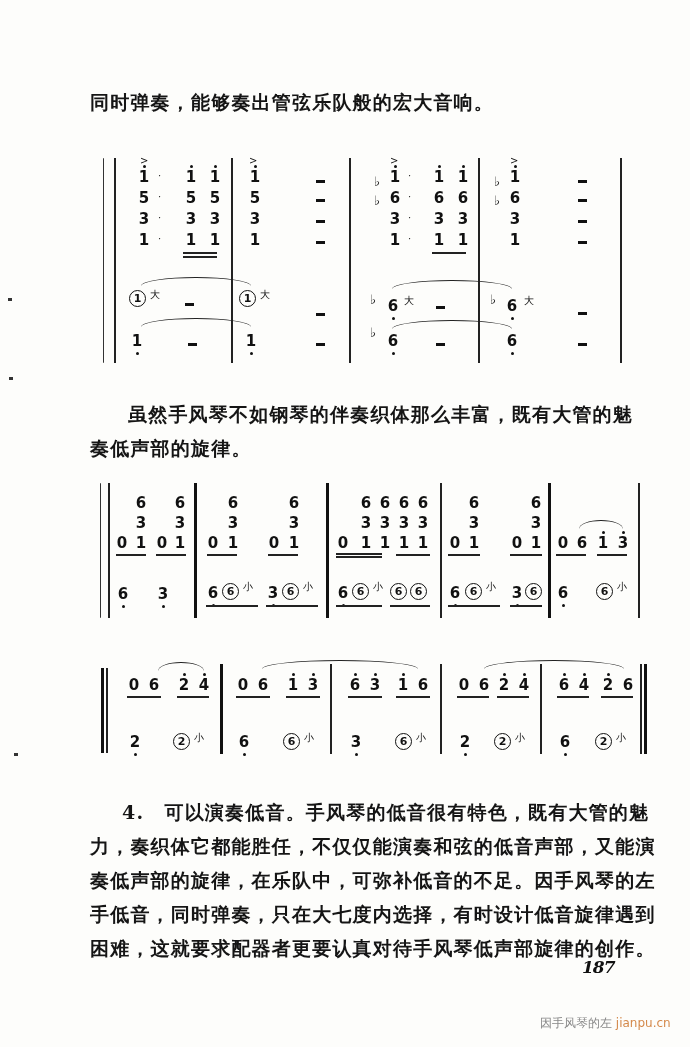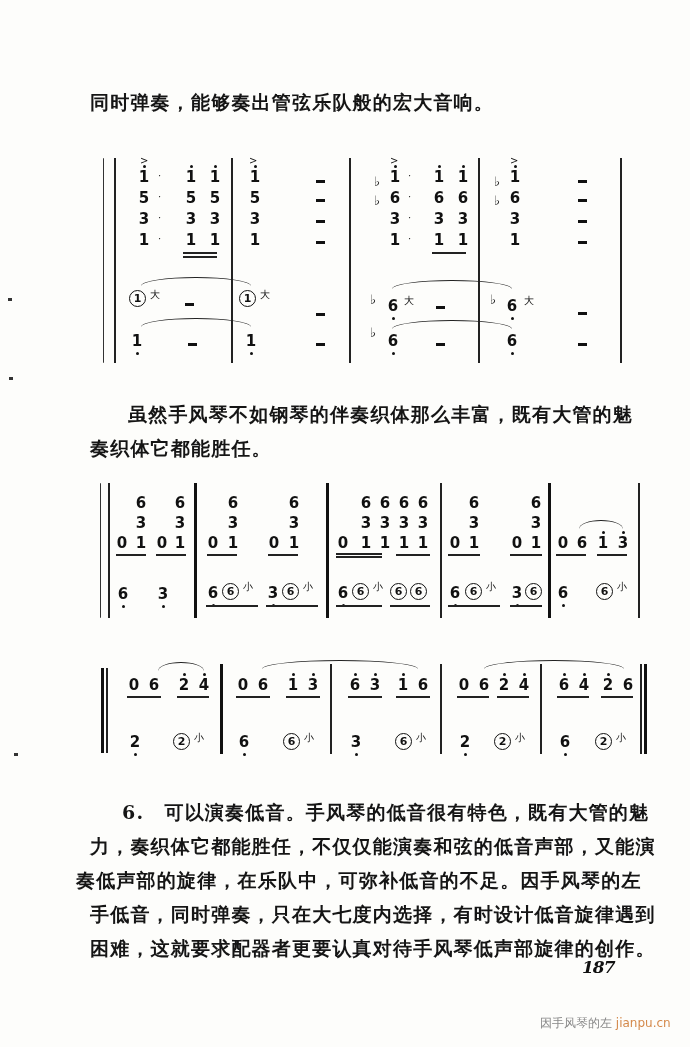--- a/index.html
+++ b/index.html
@@ -172,21 +172,21 @@
   <span class="dash" style="left:436px; top:343px;"></span>
   <span class="note dot-below" style="left:505px; top:332px;">6</span>
   <span class="dash" style="left:578px; top:343px;"></span>
 </div>
 
 <div class="speck" style="left:8px; top:298px;"></div>
 <div class="speck" style="left:9px; top:377px;"></div>
 <div class="speck" style="left:14px; top:753px;"></div>
 
 <div class="text" style="left:128px; top:402px;">虽然手风琴不如钢琴的伴奏织体那么丰富，既有大管的魅</div>
-<div class="text" style="left:90px; top:436px;">奏织体它都能胜任。</div>
+<div class="text" style="left:90px; top:436px;">奏低声部的旋律。</div>
 
 <div>
   <div class="brace" style="left:100px; top:483px; height:135px;"></div>
   <div class="vbar" style="left:108px; top:483px; height:135px;"></div>
 
   <span class="note" style="left:134px; top:494px;">6</span>
   <span class="note" style="left:173px; top:494px;">6</span>
   <span class="note" style="left:134px; top:514px;">3</span>
   <span class="note" style="left:173px; top:514px;">3</span>
   <span class="note" style="left:115px; top:534px;">0</span>
@@ -343,23 +343,23 @@
   <div class="uline" style="left:557px; top:696px; width:32px;"></div>
   <div class="uline" style="left:601px; top:696px; width:32px;"></div>
   <span class="note dot-below" style="left:558px; top:733px;">6</span>
   <span class="circ" style="left:595px; top:733px;">2</span>
   <span class="sup" style="left:616px; top:731px;">小</span>
 
   <div class="vbar" style="left:640px; top:664px; height:90px;"></div>
   <div class="vbar thick" style="left:644px; top:664px; height:90px;"></div>
 </div>
 
-<div class="text" style="left:122px; top:800px;">6.　可以演奏低音。手风琴的低音很有特色，既有大管的魅</div>
+<div class="text" style="left:122px; top:800px;">4.　可以演奏低音。手风琴的低音很有特色，既有大管的魅</div>
 <div class="text" style="left:90px; top:834px;">力，奏织体它都能胜任，不仅仅能演奏和弦的低音声部，又能演</div>
-<div class="text" style="left:76px; top:868px;">奏低声部的旋律，在乐队中，可弥补低音的不足。因手风琴的左</div>
+<div class="text" style="left:90px; top:868px;">奏低声部的旋律，在乐队中，可弥补低音的不足。因手风琴的左</div>
 <div class="text" style="left:90px; top:902px;">手低音，同时弹奏，只在大七度内选择，有时设计低音旋律遇到</div>
 <div class="text" style="left:90px; top:936px;">困难，这就要求配器者更要认真对待手风琴低声部旋律的创作。</div>
 
 <div class="pagenum">187</div>
 
 <div class="wm">
   <span>因手风琴的左</span>
   <span class="en">jianpu.cn</span>
 </div>
 

